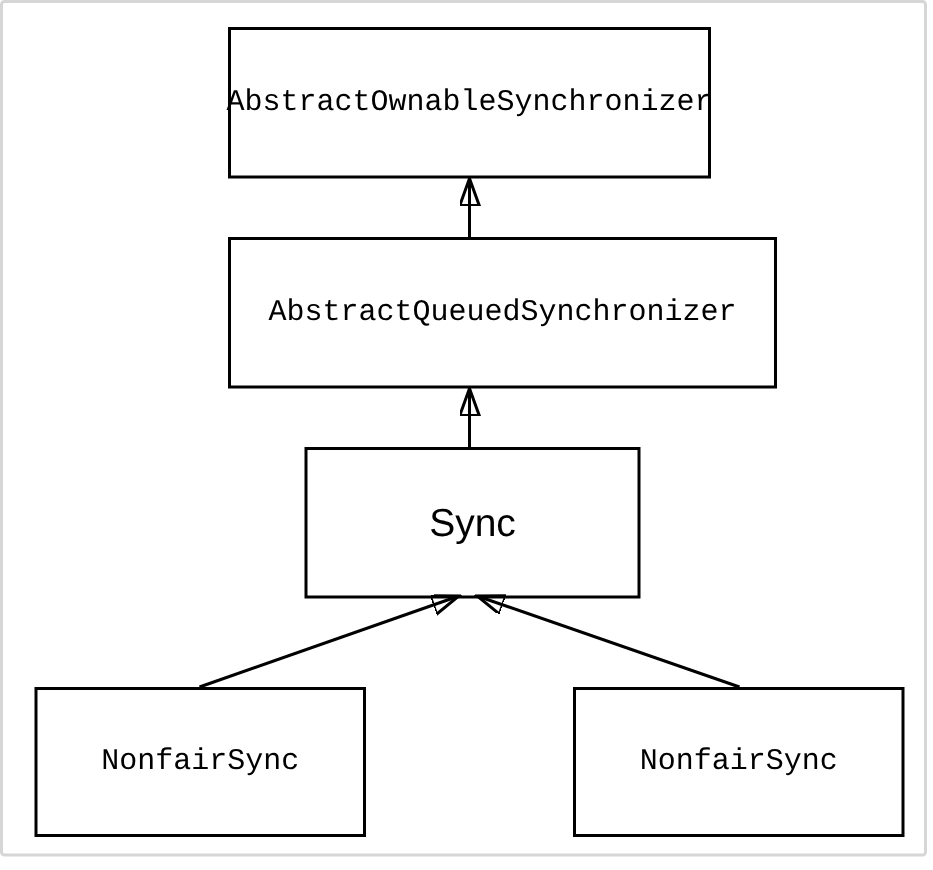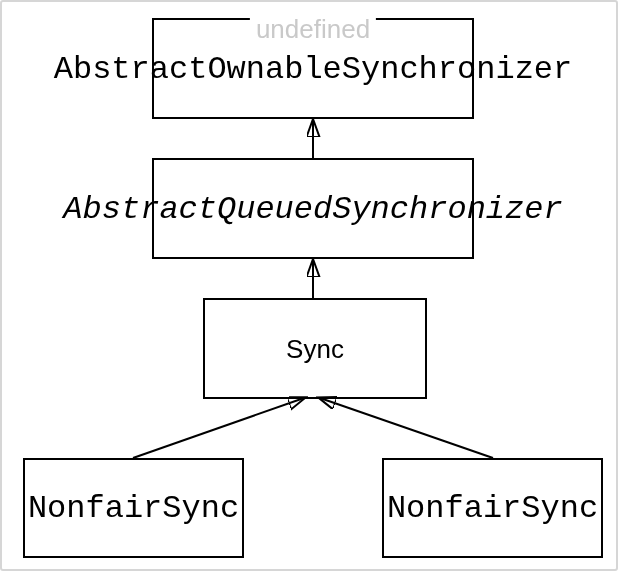--- a/index.html
+++ b/index.html
@@ -31,21 +31,21 @@
   }
   .node .label{
     position:absolute;
     left:50%;top:50%;
     transform:translate(-50%,-50%);
     white-space:nowrap;
     color:var(--c-text);
   }
   .mono .label{
     font-family:"Liberation Mono","DejaVu Sans Mono",monospace;
-    font-size:32px;
+    font-size:20px;
   }
   .sans .label{
     font-family:"Liberation Sans",sans-serif;
     font-size:26px;
   }
   .watermark{
     position:absolute;
     left:50%;top:-4px;
     transform:translateX(-50%);
     background:var(--c-bg);
@@ -61,34 +61,33 @@
     width:622px;height:580px;
     pointer-events:none;
   }
   .edges path{
     stroke:var(--c-border);
     stroke-width:2;
     fill:none;
   }
   
   #n-aos {left:152px;top:18px; width:322px;height:101px;}
-  #n-aqs {left:152px;top:158px;width:322px;height:101px;font-style:italic;}
+  #n-aqs {left:152px;top:158px;width:366px;height:101px;}
   #n-sync{left:203px;top:298px;width:224px;height:101px;}
   #n-nsl {left:23px; top:458px;width:221px;height:100px;}
   #n-nsr {left:382px;top:458px;width:221px;height:100px;}
 </style>
 </head>
 <body>
 
 <div class="stage">
 
   <div class="frame"></div>
 
   <div class="node mono" id="n-aos">
-    <span class="watermark">undefined</span>
     <span class="label">AbstractOwnableSynchronizer</span>
   </div>
 
   <div class="node mono" id="n-aqs">
     <span class="label">AbstractQueuedSynchronizer</span>
   </div>
 
   <div class="node sans" id="n-sync">
     <span class="label">Sync</span>
   </div>

